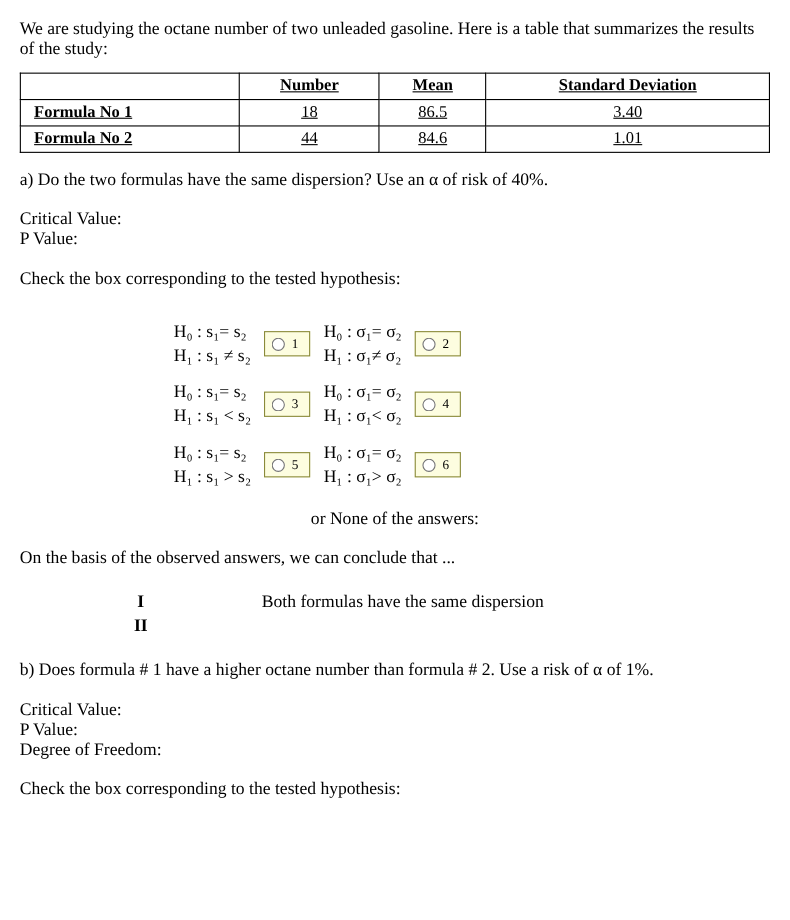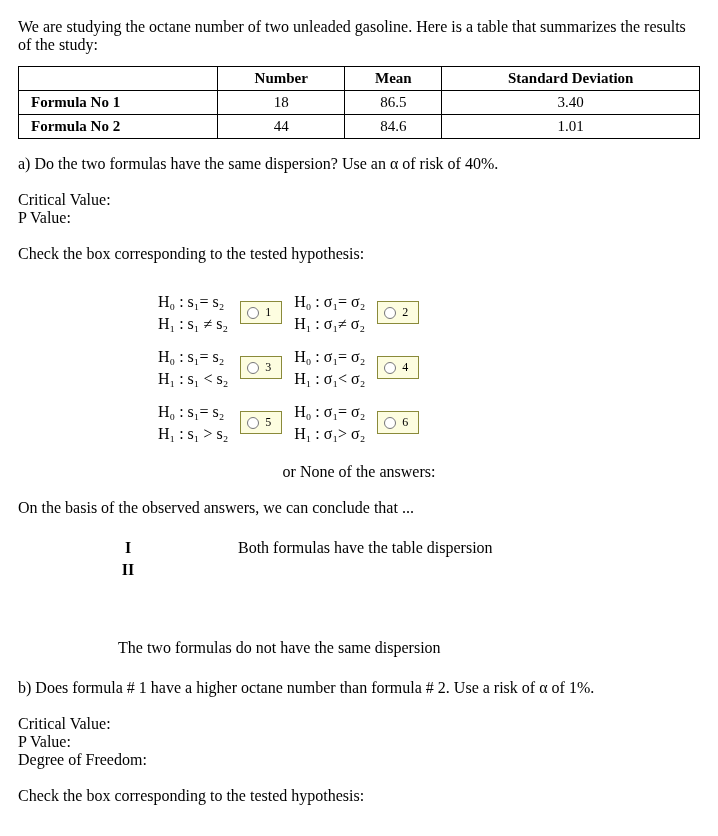--- a/index.html
+++ b/index.html
@@ -15,20 +15,21 @@
   table.data {
     border-collapse: collapse;
     width: 682px;
     margin: 12px 0 16px 0;
   }
   table.data th, table.data td {
     border: 1px solid #000;
     padding: 3px 8px;
     text-align: center;
     font-size: 15px;
+    text-decoration: underline;
   }
   table.data th {
     font-weight: bold;
   }
   table.data td.rowhead {
     text-align: left;
     font-weight: bold;
     padding-left: 12px;
   }
   table.data th.empty {
@@ -165,25 +166,24 @@
     <span>6</span>
   </label>
 </div>
 
 <div class="center">or None of the answers:</div>
 <br>
 <div>On the basis of the observed answers, we can conclude that ...</div>
 <br>
 <div class="conc-row">
   <span class="num">I</span>
-  <span>Both formulas have the table dispersion</span>
+  <span>Both formulas have the same dispersion</span>
 </div>
 <div class="conc-row" style="gap:60px;flex-direction:column;">
   <span class="num">II</span>
-  <span>The two formulas do not have the same dispersion</span>
 </div>
 <br>
 <div>b) Does formula # 1 have a higher octane number than formula # 2. Use a risk of α of 1%.</div>
 <br>
 <div>Critical Value:</div>
 <div>P Value:</div>
 <div>Degree of Freedom:</div>
 <br>
 <div>Check the box corresponding to the tested hypothesis:</div>
 

